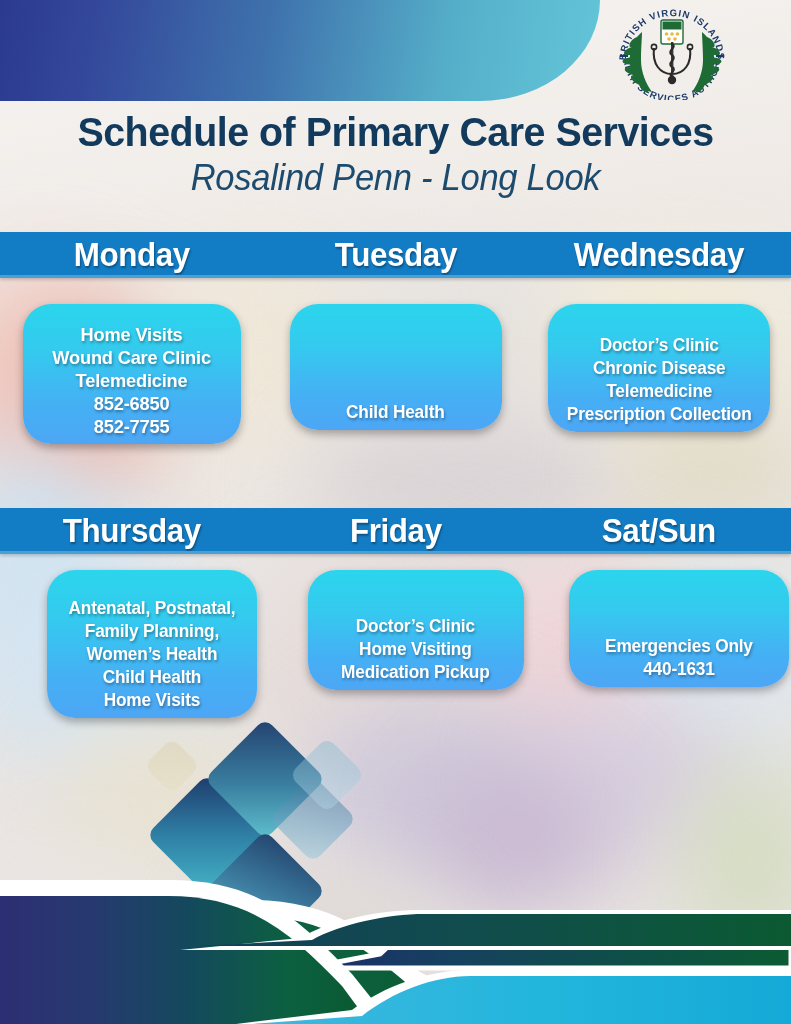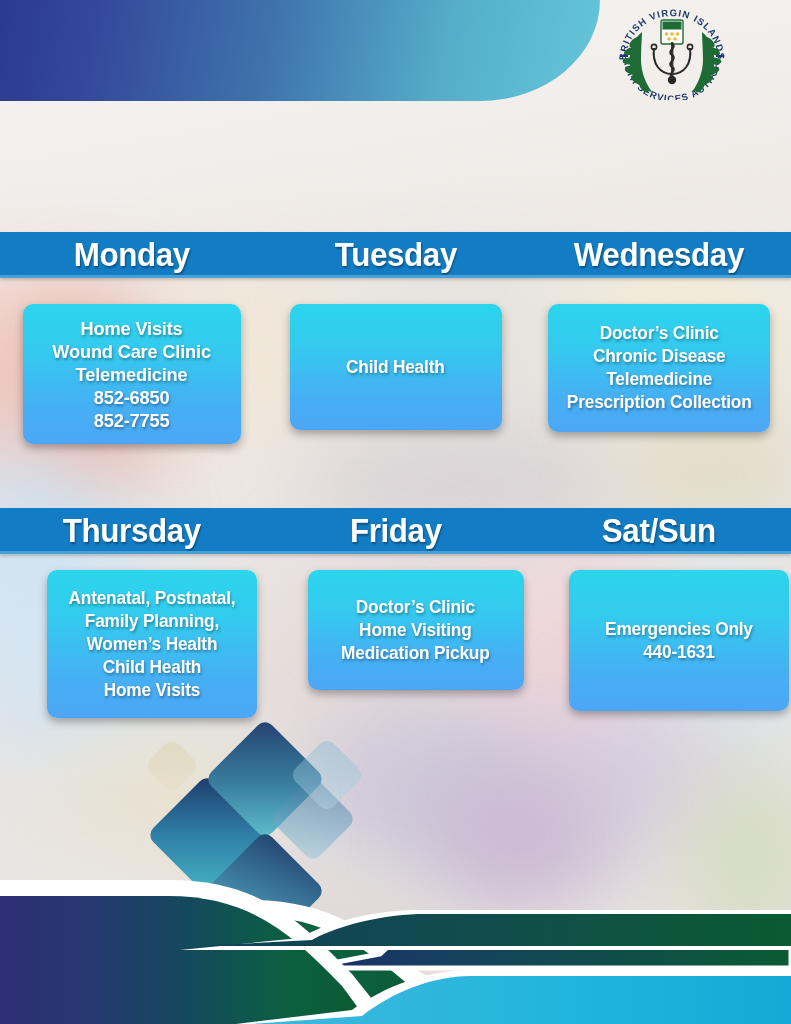--- a/index.html
+++ b/index.html
@@ -151,24 +151,24 @@
   #card-row-1 { top: 304px; }
   #card-row-2 { top: 570px; }
 
   .card-slot {
     flex: 1;
     display: flex;
     justify-content: center;
   }
   .card {
     background: linear-gradient(180deg,#2bd5ec 0%,#35c9ef 35%,#45b0f4 72%,#4da6f5 100%);
-    border-radius: 10px;
+    border-radius: 28px;
     box-shadow: 0 4px 9px rgba(0,0,0,0.30);
     display: flex;
-    align-items: center;
+    align-items: flex-end;
     justify-content: center;
     box-sizing: border-box;
     padding: 6px 10px;
   }
   .card-text {
     color: #ffffff;
     font-weight: bold;
     text-align: center;
     white-space: pre-line;
     letter-spacing: -0.2px;
@@ -181,21 +181,21 @@
   #card-row-1 .card-text { font-size: 19px; line-height: 23px; }
   #card-row-1 .card-slot:nth-child(2) .card { width: 212px; height: 126px; }
   #card-row-1 .card-slot:nth-child(2) .card-text { font-size: 18px; }
   #card-row-1 .card-slot:nth-child(3) .card { width: 222px; height: 128px; }
   #card-row-1 .card-slot:nth-child(3) .card-text { font-size: 18px; line-height: 23px; }
 
   
   #card-row-2 .card { width: 210px; height: 148px; margin-left: 40px; }
   #card-row-2 .card-text { font-size: 18px; line-height: 23px; }
   #card-row-2 .card-slot:nth-child(2) .card { width: 216px; height: 120px; }
-  #card-row-2 .card-slot:nth-child(3) .card { width: 220px; height: 141px; }
+  #card-row-2 .card-slot:nth-child(3) .card { width: 220px; height: 117px; }
 
   
   .diamonds {
     position: absolute;
     left: 150px;
     top: 752px;
     width: 230px;
     height: 180px;
     z-index: 3;
   }
@@ -303,20 +303,24 @@
       <path d="M46,40 C44,56 52,66 64,66 C76,66 84,56 82,40" fill="none" stroke="#2a2a2a" stroke-width="2"></path>
       <circle cx="46" cy="39" r="2.6" fill="none" stroke="#2a2a2a" stroke-width="1.6"></circle>
       <circle cx="82" cy="39" r="2.6" fill="none" stroke="#2a2a2a" stroke-width="1.6"></circle>
 
       <rect x="63" y="34" width="2.4" height="42" fill="#3a3a3a"></rect>
       <path d="M64,36 C70,39 58,43 64,47 C70,51 58,55 64,59 C70,62 59,66 64,69" fill="none" stroke="#2a2a2a" stroke-width="2.2" stroke-linecap="round"></path>
       <circle cx="64" cy="72" r="4.2" fill="#2a2a2a"></circle>
     </svg>
   </div>
 
+  <div class="title-block">
+    <div class="main-title">Schedule of Primary Care Services</div>
+    <div class="sub-title">Rosalind Penn - Long Look</div>
+  </div>
 
   <div class="day-banner" id="banner-row-1">
     <div class="day-cell">Monday</div>
     <div class="day-cell">Tuesday</div>
     <div class="day-cell">Wednesday</div>
   </div>
 
   <div class="card-row" id="card-row-1">
     <div class="card-slot">
       <div class="card">

